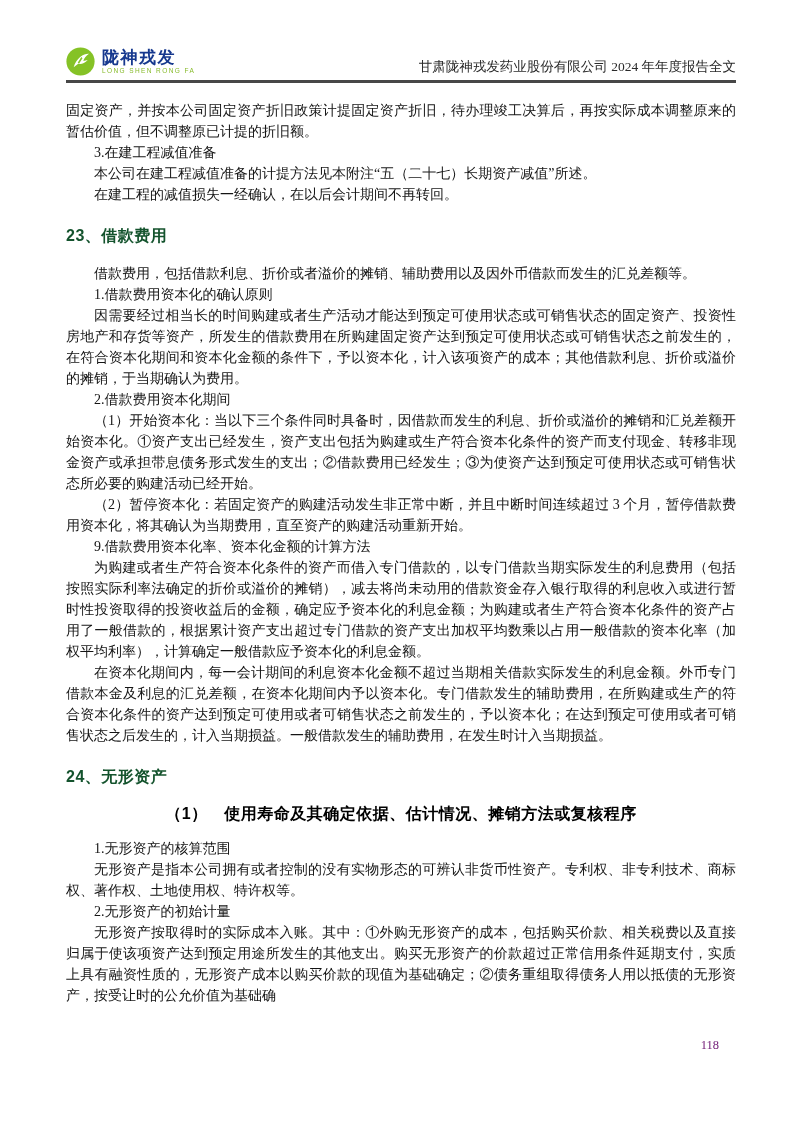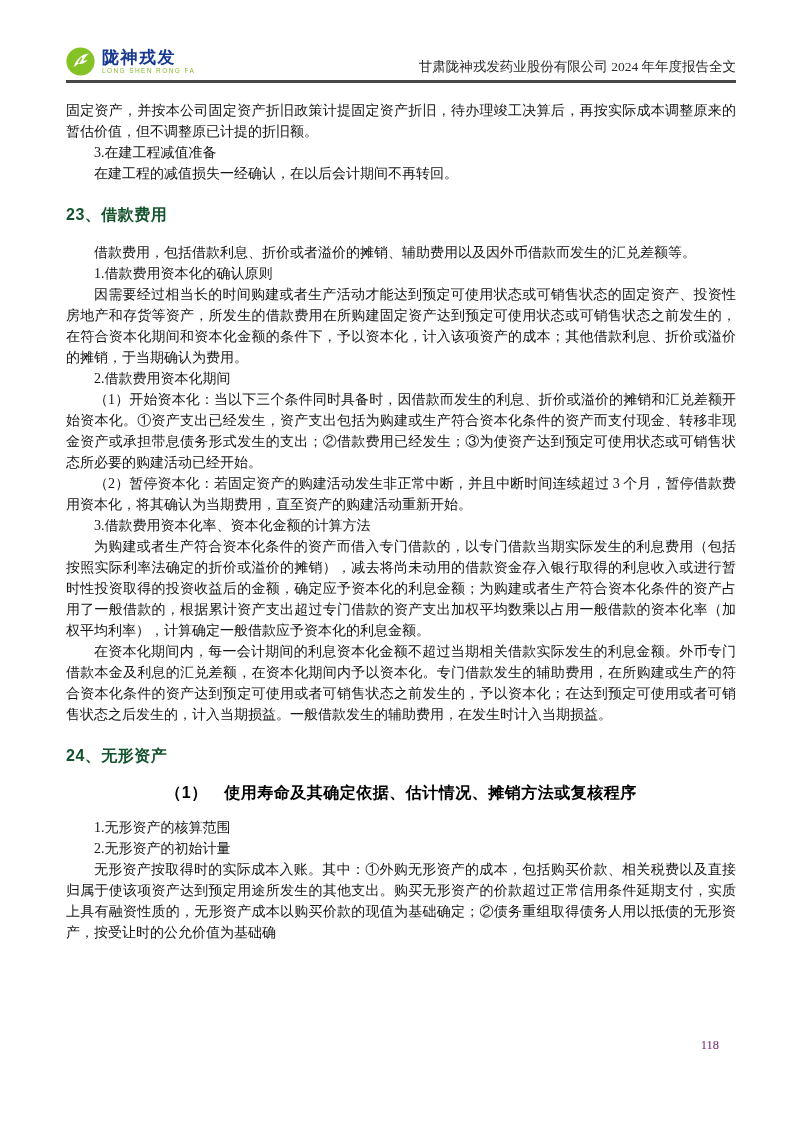--- a/index.html
+++ b/index.html
@@ -80,35 +80,37 @@
         <span class="logo-en">LONG SHEN RONG FA</span>
       </span>
     </div>
     <div class="doc-title">甘肃陇神戎发药业股份有限公司 2024 年年度报告全文</div>
   </div>
   <div class="header-rule"></div>
 
   <div class="content">
     <p class="cont">固定资产，并按本公司固定资产折旧政策计提固定资产折旧，待办理竣工决算后，再按实际成本调整原来的暂估价值，但不调整原已计提的折旧额。</p>
     <p>3.在建工程减值准备</p>
+    <p>本公司在建工程减值准备的计提方法见本附注“五（二十七）长期资产减值”所述。</p>
     <p>在建工程的减值损失一经确认，在以后会计期间不再转回。</p>
 
     <h2 class="sec">23、借款费用</h2>
     <p>借款费用，包括借款利息、折价或者溢价的摊销、辅助费用以及因外币借款而发生的汇兑差额等。</p>
     <p>1.借款费用资本化的确认原则</p>
     <p>因需要经过相当长的时间购建或者生产活动才能达到预定可使用状态或可销售状态的固定资产、投资性房地产和存货等资产，所发生的借款费用在所购建固定资产达到预定可使用状态或可销售状态之前发生的，在符合资本化期间和资本化金额的条件下，予以资本化，计入该项资产的成本；其他借款利息、折价或溢价的摊销，于当期确认为费用。</p>
     <p>2.借款费用资本化期间</p>
     <p>（1）开始资本化：当以下三个条件同时具备时，因借款而发生的利息、折价或溢价的摊销和汇兑差额开始资本化。①资产支出已经发生，资产支出包括为购建或生产符合资本化条件的资产而支付现金、转移非现金资产或承担带息债务形式发生的支出；②借款费用已经发生；③为使资产达到预定可使用状态或可销售状态所必要的购建活动已经开始。</p>
     <p>（2）暂停资本化：若固定资产的购建活动发生非正常中断，并且中断时间连续超过 3 个月，暂停借款费用资本化，将其确认为当期费用，直至资产的购建活动重新开始。</p>
-    <p>3.借款费用资本化率、资本化金额的计算方法</p>
+    <p>9.借款费用资本化率、资本化金额的计算方法</p>
     <p>为购建或者生产符合资本化条件的资产而借入专门借款的，以专门借款当期实际发生的利息费用（包括按照实际利率法确定的折价或溢价的摊销），减去将尚未动用的借款资金存入银行取得的利息收入或进行暂时性投资取得的投资收益后的金额，确定应予资本化的利息金额；为购建或者生产符合资本化条件的资产占用了一般借款的，根据累计资产支出超过专门借款的资产支出加权平均数乘以占用一般借款的资本化率（加权平均利率），计算确定一般借款应予资本化的利息金额。</p>
     <p>在资本化期间内，每一会计期间的利息资本化金额不超过当期相关借款实际发生的利息金额。外币专门借款本金及利息的汇兑差额，在资本化期间内予以资本化。专门借款发生的辅助费用，在所购建或生产的符合资本化条件的资产达到预定可使用或者可销售状态之前发生的，予以资本化；在达到预定可使用或者可销售状态之后发生的，计入当期损益。一般借款发生的辅助费用，在发生时计入当期损益。</p>
 
     <h2 class="sec">24、无形资产</h2>
     <h3 class="sub">（1）　使用寿命及其确定依据、估计情况、摊销方法或复核程序</h3>
     <p>1.无形资产的核算范围</p>
+    <p>无形资产是指本公司拥有或者控制的没有实物形态的可辨认非货币性资产。专利权、非专利技术、商标权、著作权、土地使用权、特许权等。</p>
     <p>2.无形资产的初始计量</p>
     <p>无形资产按取得时的实际成本入账。其中：①外购无形资产的成本，包括购买价款、相关税费以及直接归属于使该项资产达到预定用途所发生的其他支出。购买无形资产的价款超过正常信用条件延期支付，实质上具有融资性质的，无形资产成本以购买价款的现值为基础确定；②债务重组取得债务人用以抵债的无形资产，按受让时的公允价值为基础确</p>
   </div>
 
   <div class="page-number">118</div>
 
 </div>
 
 </body></html>

